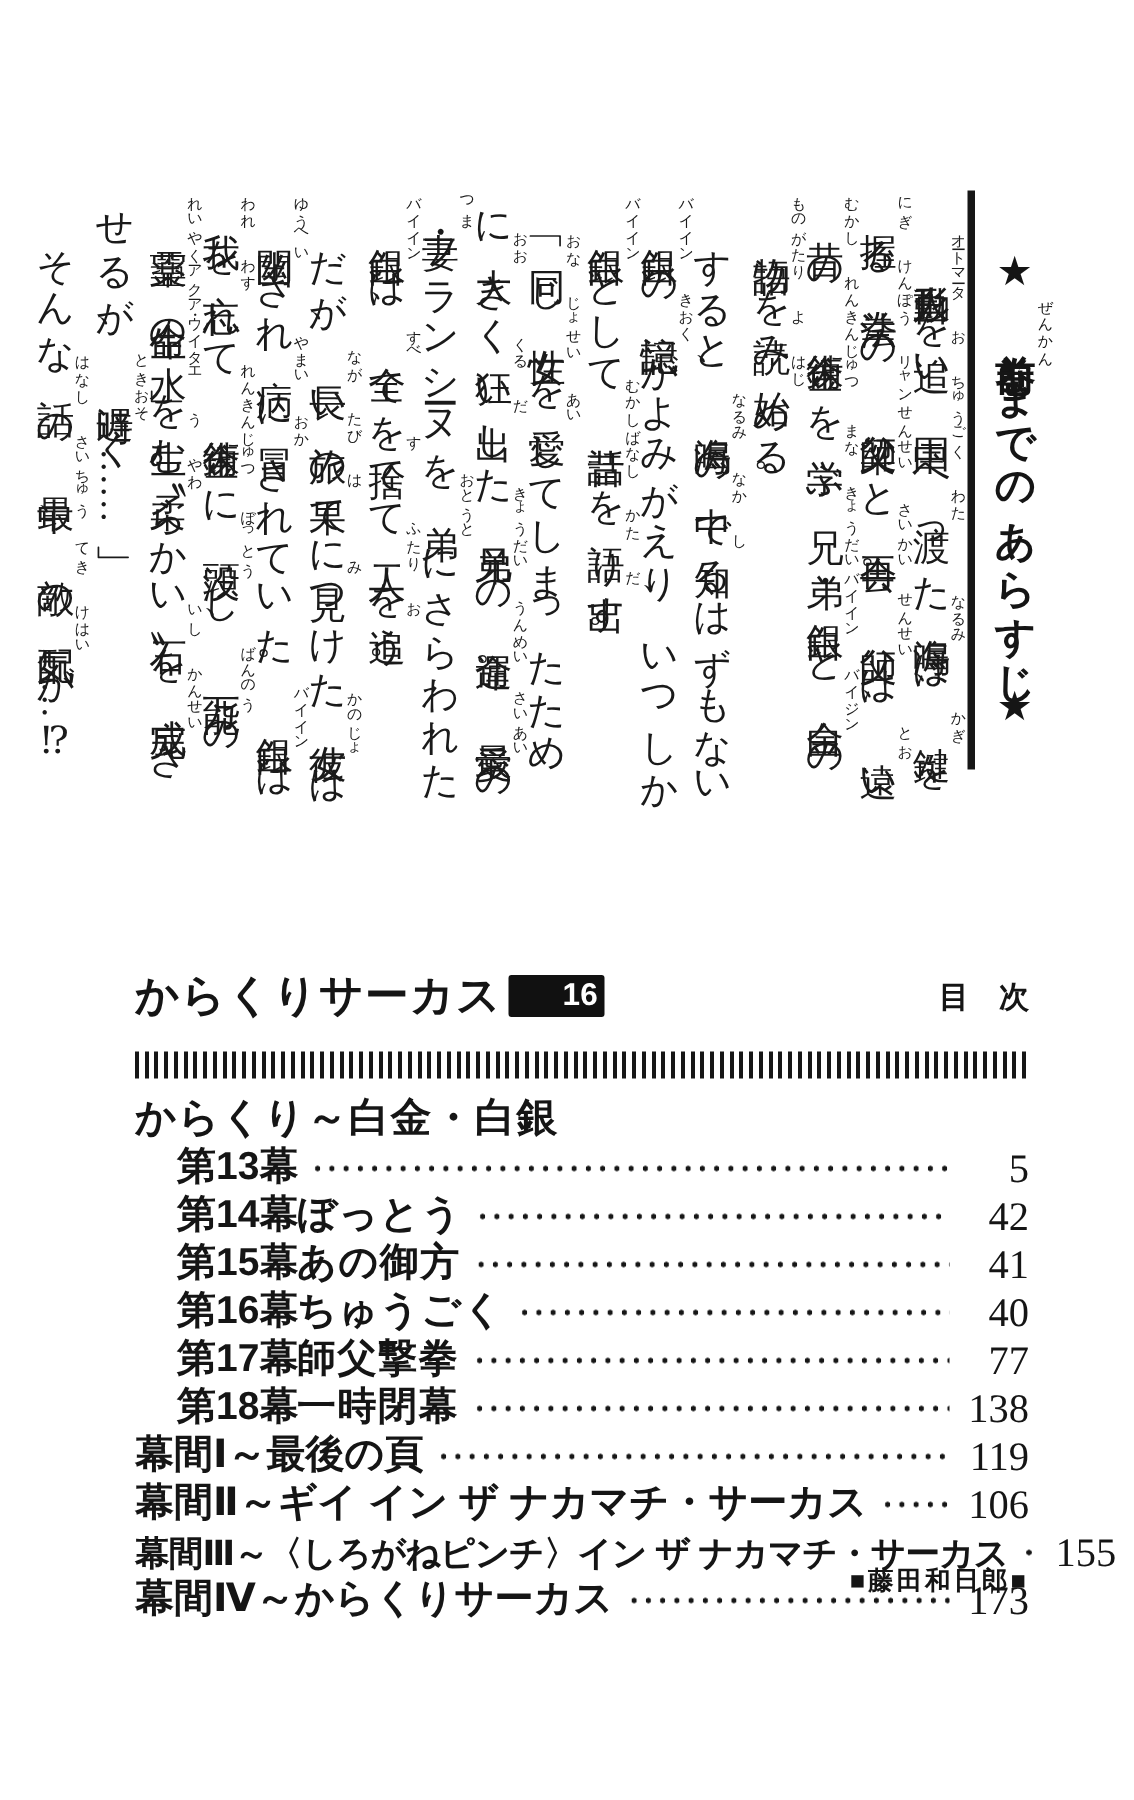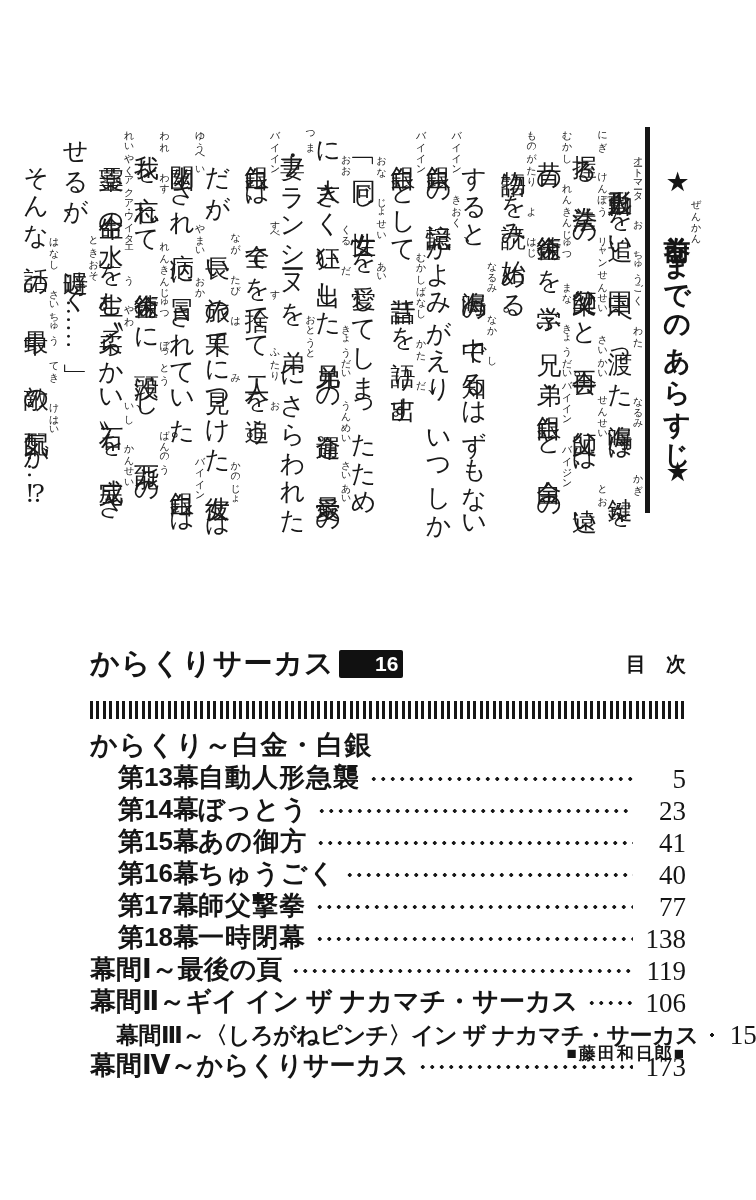--- a/index.html
+++ b/index.html
@@ -32,21 +32,21 @@
   .toc-heading{margin-left:auto;font-weight:700;font-size:20px;}
   .hatch{position:absolute;left:90px;top:701px;width:596px;height:18px;
          background:repeating-linear-gradient(90deg,#161616 0 2.6px,transparent 2.6px 6.5px);}
   .toc-rows{position:absolute;left:90px;top:731px;width:596px;}
   .toc-row{display:flex;align-items:flex-end;height:32px;font-weight:700;font-size:26px;white-space:nowrap;}
   .toc-row.section{font-size:27px;letter-spacing:1px;}
   .toc-row.chapter{padding-left:28px;}
   .ch-label{flex:none;width:80px;margin-top:36px;}
   .row-title{flex:none;letter-spacing:1px;}
   .toc-row.interlude .row-title{letter-spacing:0;}
-  .toc-row.long .row-title{font-size:23px;letter-spacing:-0.5px;margin-left:26px;}
+  .toc-row.long .row-title{font-size:23px;letter-spacing:-0.5px;}
   .leader{flex:1;min-width:10px;height:32px;margin:0 5px 0 9px;
           background-image:radial-gradient(circle,#161616 1.6px,transparent 1.95px);
           background-size:9.5px 32px;background-repeat:repeat-x;background-position:0 center;}
   .pg{flex:none;width:48px;text-align:right;
       font-family:"Liberation Serif","DejaVu Serif",serif;font-weight:400;font-size:27px;}
 
   
   .author{position:absolute;top:1042px;right:70px;font-weight:700;font-size:17px;letter-spacing:2px;}
 </style>
 </head>
@@ -73,29 +73,28 @@
   </header>
 
   <div class="hatch"></div>
 
   <div class="toc-rows">
       <div class="toc-row section">
         <span class="row-title">からくり～白金・白銀</span>
       </div>
       <div class="toc-row chapter">
         <span class="ch-label">第13幕</span>
-        <span class="row-title">自動人形急襲</span>
         <span class="leader"></span>
         <span class="pg">5</span>
       </div>
       <div class="toc-row chapter">
         <span class="ch-label">第14幕</span>
         <span class="row-title">ぼっとう</span>
         <span class="leader"></span>
-        <span class="pg">23</span>
+        <span class="pg">42</span>
       </div>
       <div class="toc-row chapter">
         <span class="ch-label">第15幕</span>
         <span class="row-title">あの御方</span>
         <span class="leader"></span>
         <span class="pg">41</span>
       </div>
       <div class="toc-row chapter">
         <span class="ch-label">第16幕</span>
         <span class="row-title">ちゅうごく</span>

